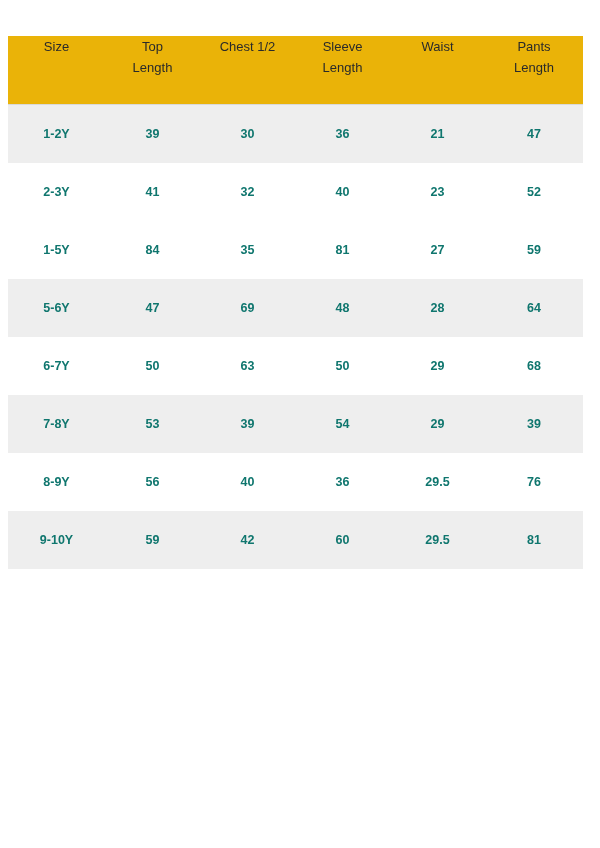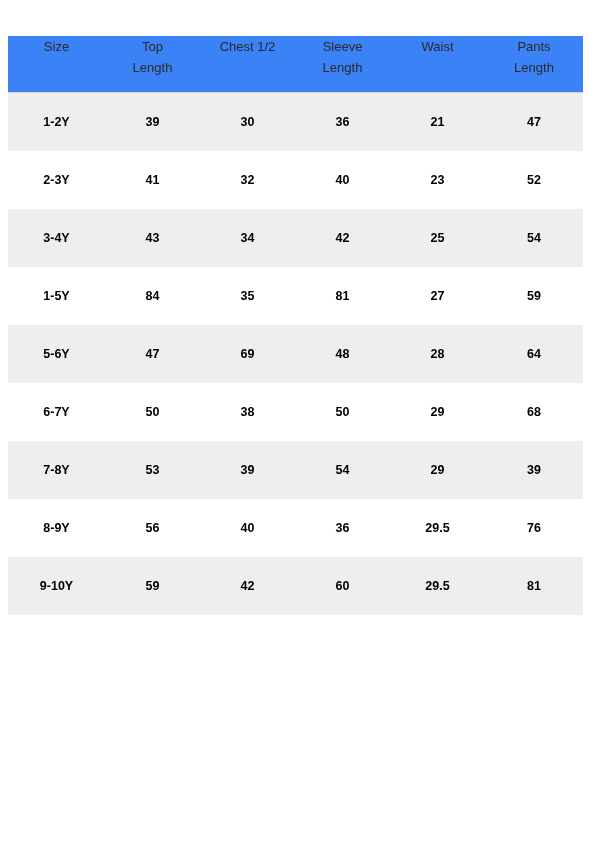--- a/index.html
+++ b/index.html
@@ -35,39 +35,39 @@
   .size-chart col.c-data    { width: 95px; }
   .size-chart col.c-last    { width: 98px; }
 
   .size-chart thead th {
     font-weight: normal;
     font-size: 13px;
     line-height: 21px;
     color: #2a2a2a;
     text-align: center;
     vertical-align: top;
-    padding: 0 2px 14px 2px;
+    padding: 0 2px 26px 2px;
     height: 56px;
     box-sizing: border-box;
-    background: #3b82f6;
+    background: #eab308;
     border: none;
   }
 
   .size-chart thead tr {
     border-bottom: 1px solid #d9d9d9;
   }
 
   .size-chart tbody td {
     font-size: 12.5px;
     line-height: 16px;
     text-align: center;
     vertical-align: middle;
     height: 58px;
     padding: 0 2px;
-    color: #000000;
+    color: #0f766e;
     border: none;
     font-weight: 600;
   }
 
   .size-chart tbody tr.stripe td {
     background: #eeeeee;
   }
   .size-chart tbody tr.plain td {
     background: #ffffff;
   }
@@ -125,48 +125,40 @@
         <td>47</td>
       </tr>
       <tr class="plain">
         <td>2-3Y</td>
         <td>41</td>
         <td>32</td>
         <td>40</td>
         <td>23</td>
         <td>52</td>
       </tr>
-      <tr class="stripe">
-        <td>3-4Y</td>
-        <td>43</td>
-        <td>34</td>
-        <td>42</td>
-        <td>25</td>
-        <td>54</td>
-      </tr>
       <tr class="plain">
         <td>1-5Y</td>
         <td>84</td>
         <td>35</td>
         <td>81</td>
         <td>27</td>
         <td>59</td>
       </tr>
       <tr class="stripe">
         <td>5-6Y</td>
         <td>47</td>
         <td>69</td>
         <td>48</td>
         <td>28</td>
         <td>64</td>
       </tr>
       <tr class="plain">
         <td>6-7Y</td>
         <td>50</td>
-        <td>38</td>
+        <td>63</td>
         <td>50</td>
         <td>29</td>
         <td>68</td>
       </tr>
       <tr class="stripe">
         <td>7-8Y</td>
         <td>53</td>
         <td>39</td>
         <td>54</td>
         <td>29</td>

